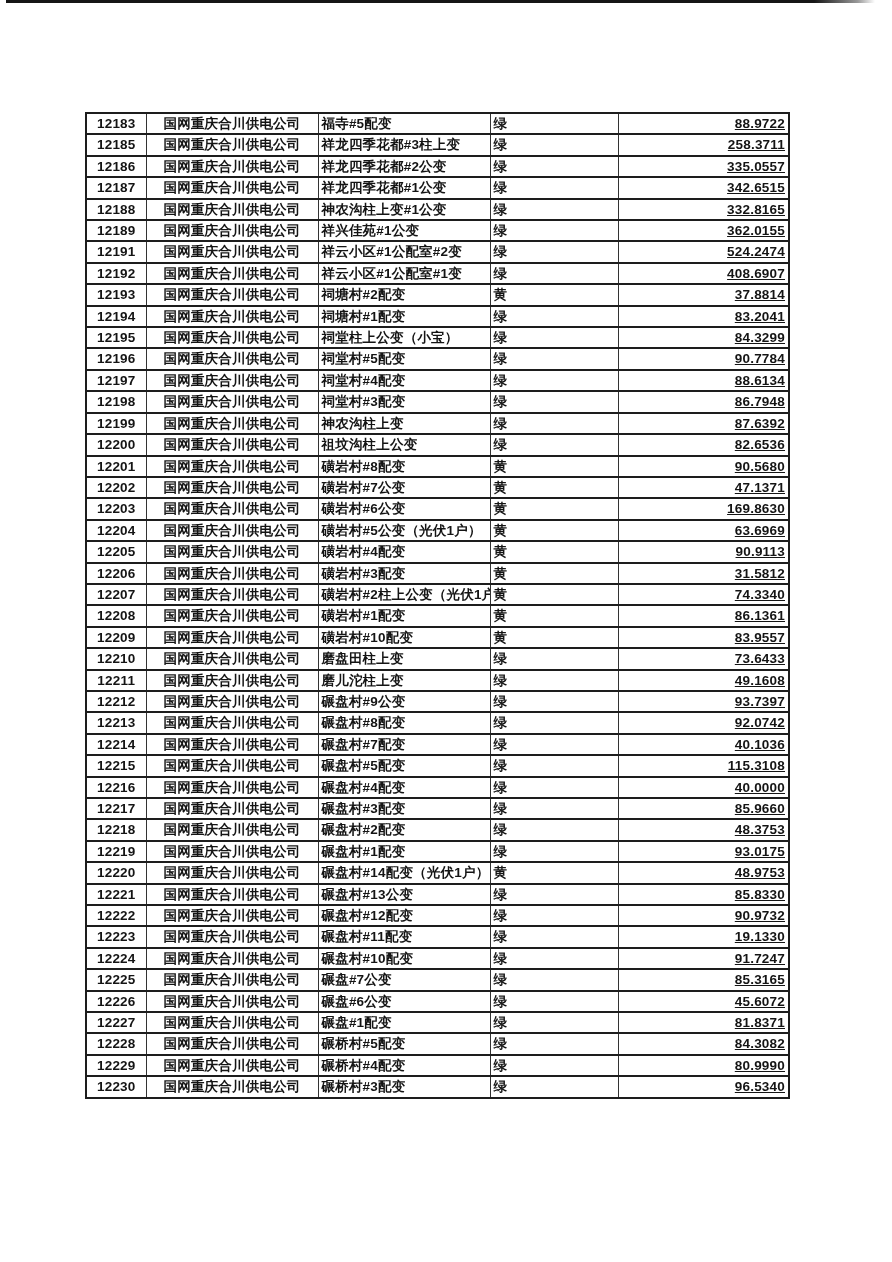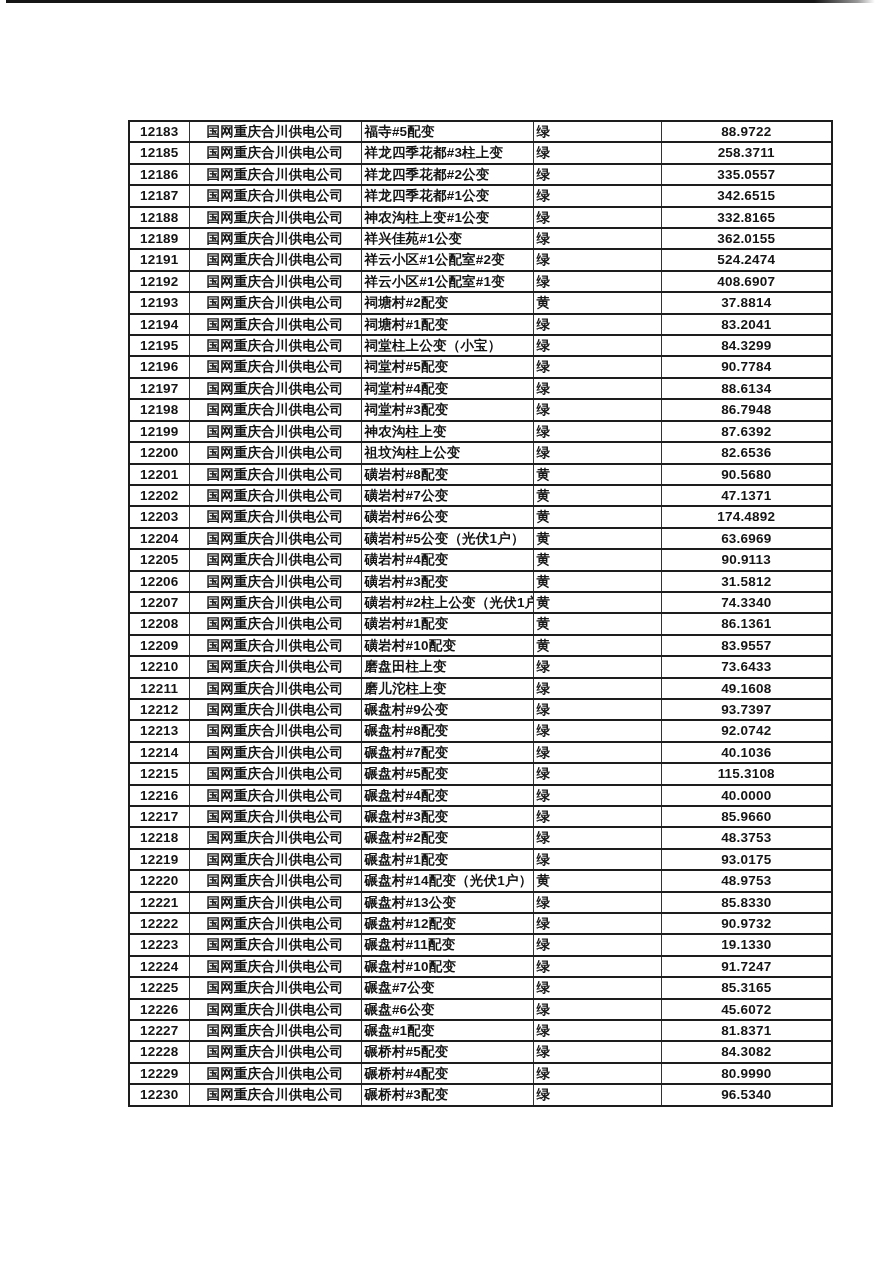--- a/index.html
+++ b/index.html
@@ -8,21 +8,21 @@
     background:#ffffff;
     font-family:"Liberation Sans","DejaVu Sans",sans-serif;
     position:relative;
     overflow:hidden;
   }
   .top-strip{
     position:absolute;left:6px;top:0;width:869px;height:3px;
     background:linear-gradient(to right,#161616 0%,#161616 93%,#999 98%,rgba(255,255,255,0) 100%);
   }
   .sheet{
-    position:absolute;left:85px;top:120px;margin-left:43px;
+    position:absolute;left:85px;top:112px;
   }
   table.grid{
     border-collapse:collapse;
     table-layout:fixed;
     width:703px;
   }
   table.grid td{
     border-left:1px solid #333;
     border-right:1px solid #333;
     border-top:2px solid #1d1d1d;
@@ -40,21 +40,21 @@
   table.grid{border:2px solid #1d1d1d;}
   col.c1{width:60px;}
   col.c2{width:172px;}
   col.c3{width:172px;}
   col.c4{width:128px;}
   col.c5{width:171px;}
   td.c-id{text-align:center;}
   td.c-company{text-align:center;}
   td.c-name{text-align:left;}
   td.c-status{text-align:left;}
-  td.c-value{text-align:center;}
+  td.c-value{text-align:right;text-decoration:underline;}
 </style>
 </head>
 <body>
 
 <div class="top-strip"></div>
 
 <div class="sheet">
   <table class="grid">
     <colgroup>
       <col class="c1">
@@ -188,21 +188,21 @@
     <td class="c-company">国网重庆合川供电公司</td>
     <td class="c-name">磺岩村#7公变</td>
     <td class="c-status">黄</td>
     <td class="c-value">47.1371</td>
   </tr>
         <tr>
     <td class="c-id">12203</td>
     <td class="c-company">国网重庆合川供电公司</td>
     <td class="c-name">磺岩村#6公变</td>
     <td class="c-status">黄</td>
-    <td class="c-value">174.4892</td>
+    <td class="c-value">169.8630</td>
   </tr>
         <tr>
     <td class="c-id">12204</td>
     <td class="c-company">国网重庆合川供电公司</td>
     <td class="c-name">磺岩村#5公变（光伏1户）</td>
     <td class="c-status">黄</td>
     <td class="c-value">63.6969</td>
   </tr>
         <tr>
     <td class="c-id">12205</td>

